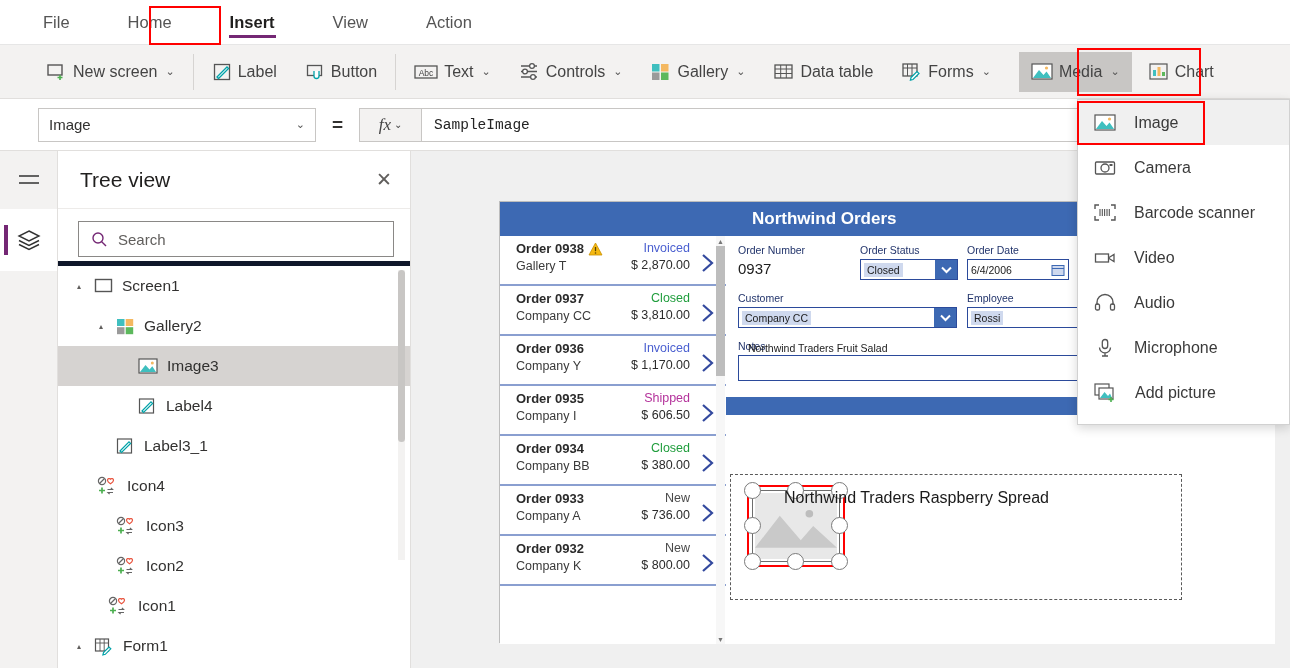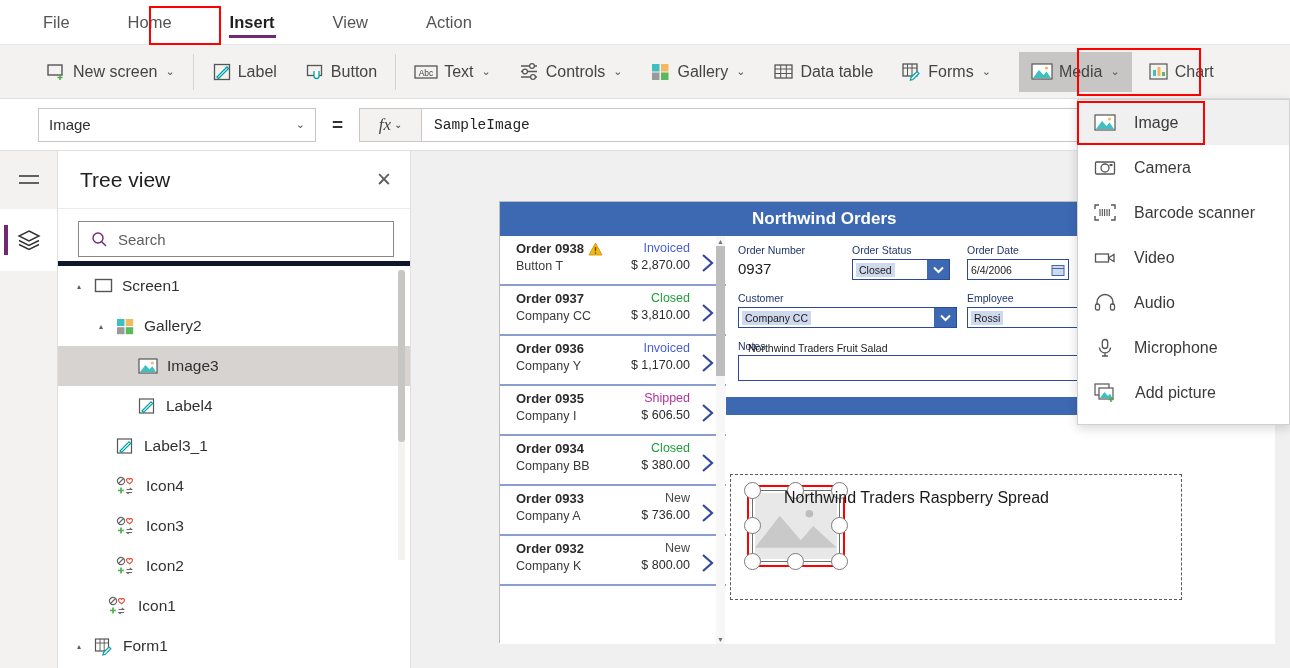--- a/index.html
+++ b/index.html
@@ -489,21 +489,21 @@
         <span class="tw"></span>
         <span class="ico">
           <svg width="20" height="19" viewBox="0 0 20 19">
             <rect x="1.5" y="2" width="14" height="14" fill="none" stroke="#555" stroke-width="1.2"></rect>
             <path d="M4 14L13 4.8l1.6 1.6L5.5 15.5z" fill="#fff" stroke="#00a2a8" stroke-width="1.2"></path>
           </svg>
         </span>
         <span>Label3_1</span>
       </div>
 
-      <div class="tree-row" style="padding-left:36px;">
+      <div class="tree-row" style="margin-left:17px;">
         <span class="tw"></span>
         <span class="ico">
           <svg width="22" height="20" viewBox="0 0 22 20">
             <circle cx="5" cy="5" r="3.6" fill="none" stroke="#666" stroke-width="1.2"></circle>
             <path d="M2.5 7.5L7.5 2.5" stroke="#666" stroke-width="1.2"></path>
             <path d="M13.5 3.2c1-1.2 3-.6 3 1 0 1.6-3 3.6-3 3.6s-3-2-3-3.6c0-1.6 2-2.2 3-1z" fill="none" stroke="#e8503a" stroke-width="1.2"></path>
             <path d="M5 11.5v6M2 14.5h6" stroke="#4caf50" stroke-width="1.7"></path>
             <path d="M10.5 13.5h5l-1.6-1.6M16 16.5h-5l1.6 1.6" fill="none" stroke="#666" stroke-width="1.2"></path>
           </svg>
         </span>
@@ -577,21 +577,21 @@
             <div class="gal-order">
               <span>Order 0938</span>
               <span class="ico">
                 <svg width="15" height="14" viewBox="0 0 15 14">
                   <path d="M7.5 1L14 13H1z" fill="#f5b912" stroke="#c98f00" stroke-width="0.8"></path>
                   <path d="M7.5 5v4.2" stroke="#5a4300" stroke-width="1.3"></path>
                   <circle cx="7.5" cy="11" r="0.8" fill="#5a4300"></circle>
                 </svg>
               </span>
             </div>
-            <div class="gal-company">Button T</div>
+            <div class="gal-company">Gallery T</div>
           </div>
           <div class="gal-right">
             <div class="gal-status" style="color:#4a5fd0">Invoiced</div>
             <div class="gal-amount">$ 2,870.00</div>
           </div>
           <div class="gal-chev">
             <svg width="16" height="22" viewBox="0 0 16 22">
                 <path d="M4 3l9 8-9 8" fill="none" stroke="#33499e" stroke-width="2.2"></path>
               </svg>
           </div>
@@ -720,21 +720,21 @@
               <path d="M5.6 7v7M8.5 7v7M11.4 7v7" stroke="#fff" stroke-width="1"></path>
             </svg>
           </span>
         </div>
 
         <div style="position:absolute;left:12px;top:42px;width:100px;">
           <div class="fld-label">Order Number</div>
           <div class="fld-static">0937</div>
         </div>
 
-        <div style="position:absolute;left:126px;top:42px;width:98px;">
+        <div style="position:absolute;left:134px;top:42px;width:98px;">
           <div class="fld-label">Order Status</div>
           <div class="fld-ctrl">
             <span class="fld-val">Closed</span>
             <span class="fld-drop">
               <svg width="11" height="8" viewBox="0 0 11 8">
                   <path d="M1 1.5l4.5 4.5L10 1.5" fill="none" stroke="#fff" stroke-width="2"></path>
                 </svg>
             </span>
           </div>
         </div>

